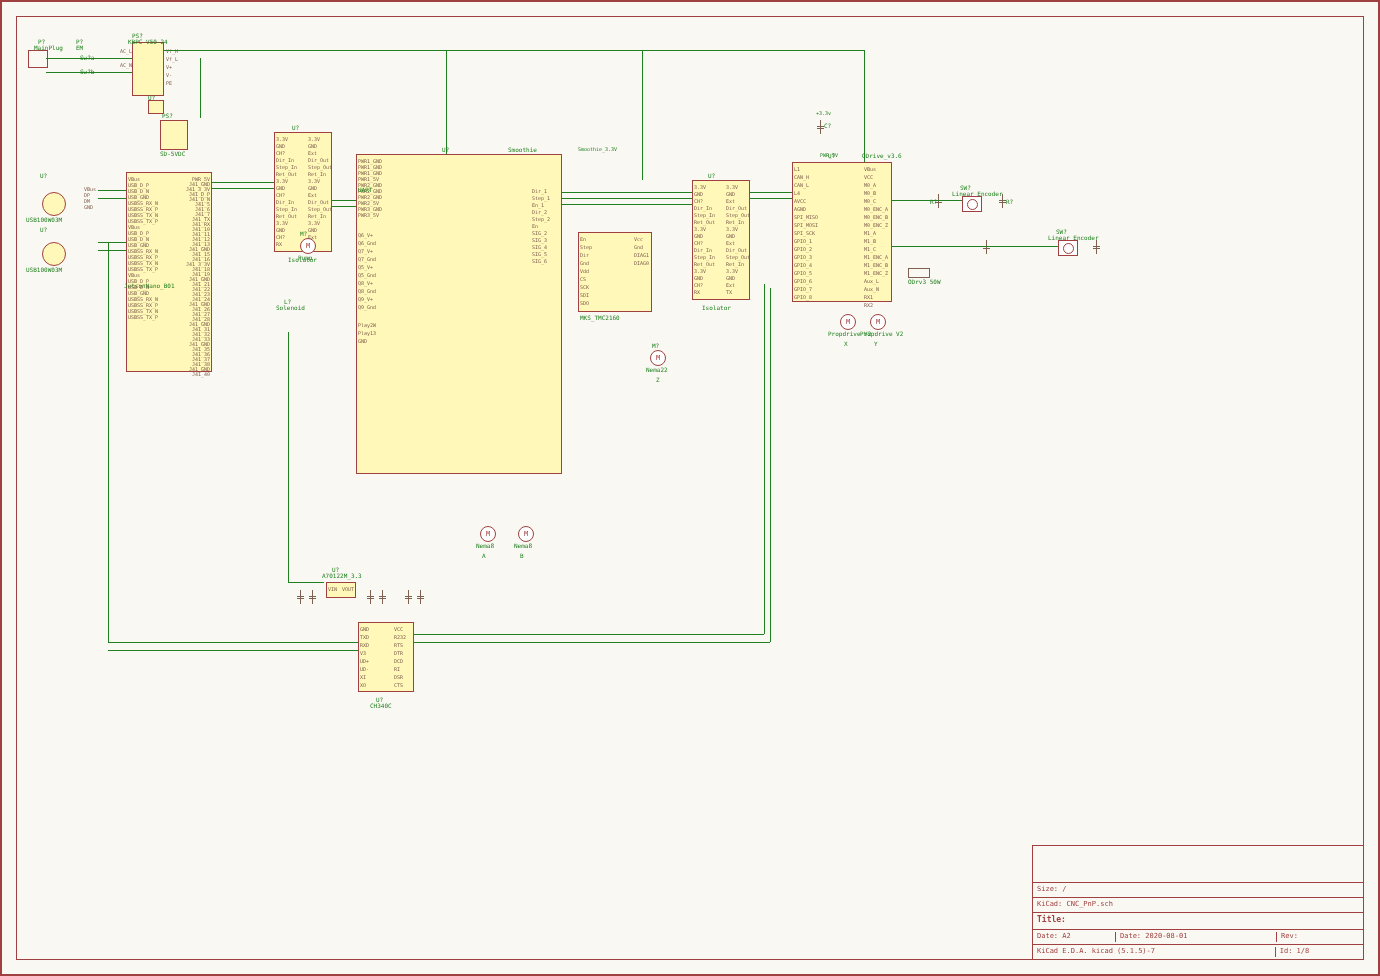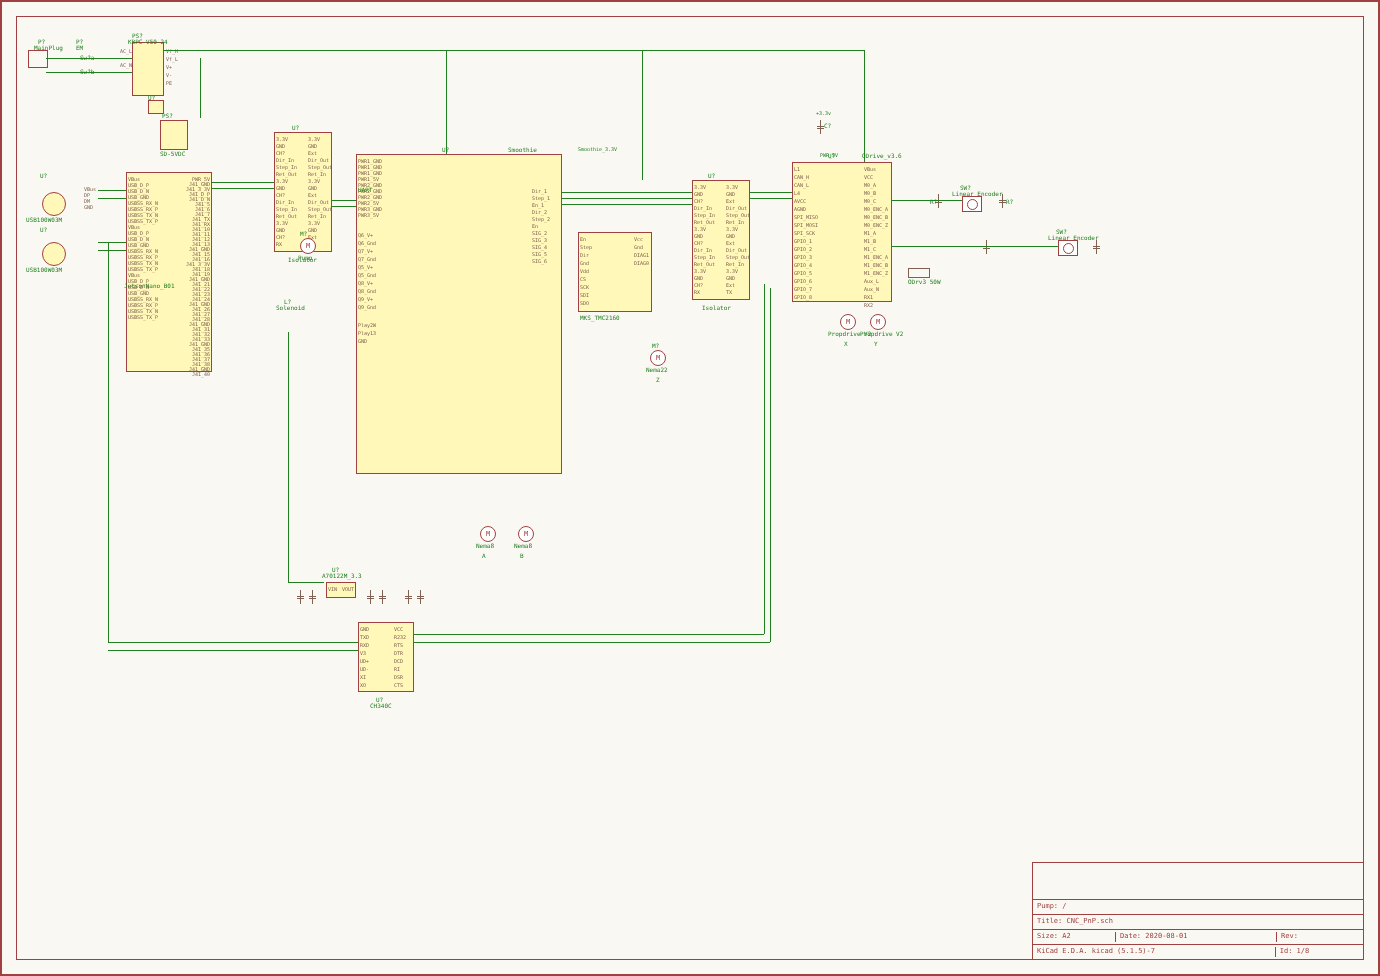--- a/index.html
+++ b/index.html
@@ -548,27 +548,30 @@
   <div class="wire wire-v" style="left:286px;top:330px;height:250px"></div>
   <div class="wire wire-h" style="left:286px;top:580px;width:36px"></div>
   <div class="wire wire-h" style="left:412px;top:632px;width:350px"></div>
   <div class="wire wire-v" style="left:762px;top:282px;height:350px"></div>
   <div class="wire wire-h" style="left:412px;top:640px;width:356px"></div>
   <div class="wire wire-v" style="left:768px;top:286px;height:354px"></div>
 
   <div class="title-block">
     <div class="tb-row" style="height:32px"></div>
     <div class="tb-row">
-        <span>Pump: /</span>
+        <span>Size: /</span>
       </div>
     <div class="tb-row">
-        <span>Title: CNC_PnP.sch</span>
+        <span>KiCad: CNC_PnP.sch</span>
+      </div>
+    <div class="tb-row tb-title">
+        <span>Title:</span>
       </div>
     <div class="tb-row">
-      <div class="tb-cell">Size: A2</div>
+      <div class="tb-cell">Date: A2</div>
       <div class="tb-cell" style="flex:2">Date: 2020-08-01</div>
       <div class="tb-cell">Rev:</div>
     </div>
     <div class="tb-row">
       <div class="tb-cell" style="flex:3">KiCad E.D.A.  kicad (5.1.5)-7</div>
       <div class="tb-cell">Id: 1/8</div>
     </div>
   </div>
 </div>
 

